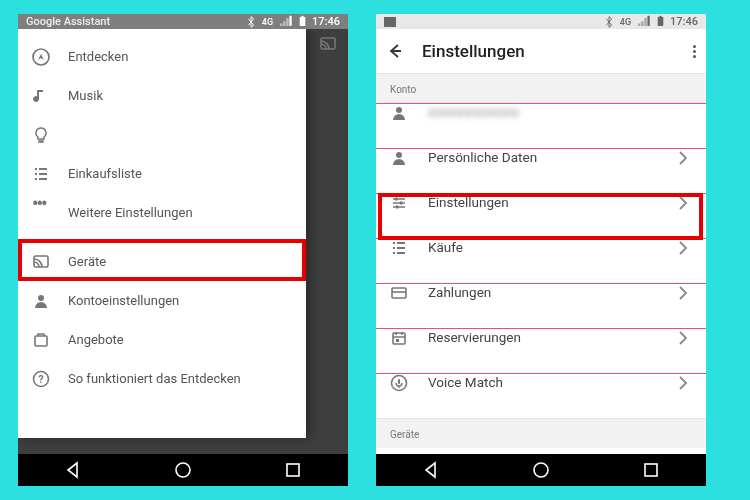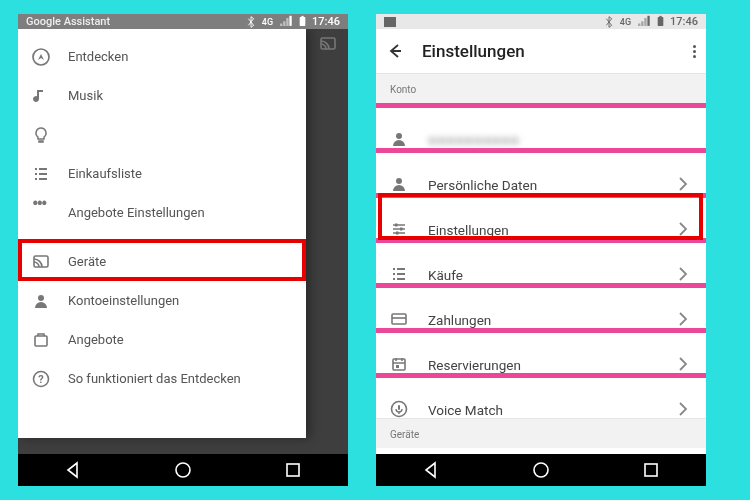--- a/index.html
+++ b/index.html
@@ -16,21 +16,21 @@
   .cast-icon { position:absolute; top:6px; right:10px; }
   .drawer { position:absolute; top:0; left:0; bottom:16px; width:288px; background:#fff; box-shadow: 4px 0 10px rgba(0,0,0,.35); padding-top:8px;}
   .menu-item { display:flex; align-items:center; height:39px; padding:0 14px; gap:18px; color:#555; font-size:13px;}
   .menu-item svg, .menu-item .ico { width:18px; height:18px; flex:0 0 18px; fill:#777; color:#777;}
   .redbox1 { position:absolute; left:0; top:210px; width:288px; height:42px; border:4px solid #e60000;}
   
   .appbar { height:44px; display:flex; align-items:center; padding:0 10px; gap:18px; }
   .appbar .title { font-size:17px; font-weight:500; color:#222;}
   .appbar .more { margin-left:auto; }
   .section-header { background:#f2f2f2; color:#777; font-size:10px; padding:10px 14px 8px; border-top:1px solid #e5e5e5;}
-  .row { display:flex; align-items:flex-end; height:45px; padding:0 14px; gap:20px; border-top:5px solid #ec4899; color:#444; font-size:13.5px;}
+  .row { display:flex; align-items:flex-start; height:45px; padding:0 14px; gap:20px; border-top:1px solid #ec4899; color:#444; font-size:13.5px;}
   .row:first-of-type { border-top:none;}
   .row svg { width:18px; height:18px; flex:0 0 18px; fill:#777; }
   .row .chev { margin-left:auto; }
   .row .blur { filter: blur(3px); color:#bbb; letter-spacing:1px;}
   .redbox2 { position:absolute; left:2px; top:164px; width:325px; height:47px; border:4px solid #e60000;}
   .r2 .statusbar { background:#e8e8e8; color:#666;}
   .r2 .statusbar svg { fill:#666;}
   .r2 .statusbar .sq{ width:12px;height:10px;background:#666;}
   .dots3 { font-size:18px; letter-spacing:-2px; line-height:0; color:#777; font-weight:bold;}
   .vdots { display:flex; flex-direction:column; gap:2px;}
@@ -162,21 +162,21 @@
           </svg>
         </div>
       <div class="menu-item">
           <svg viewBox="0 0 18 18">
             <use href="#i-list"></use>
           </svg>
           <span>Einkaufsliste</span>
         </div>
       <div class="menu-item">
           <span class="ico dots3">•••</span>
-          <span>Angebote Einstellungen</span>
+          <span>Weitere Einstellungen</span>
         </div>
       <div style="height:10px"></div>
       <div class="menu-item">
           <svg viewBox="0 0 18 18">
             <use href="#i-cast"></use>
           </svg>
           <span>Geräte</span>
         </div>
       <div class="menu-item">
           <svg viewBox="0 0 18 18">

